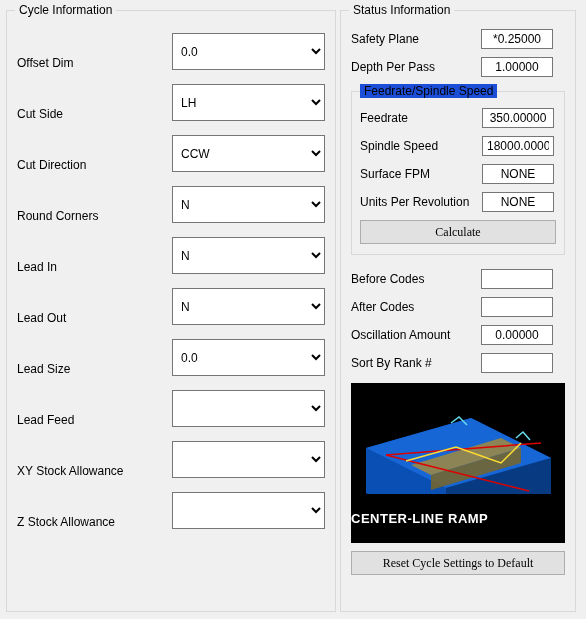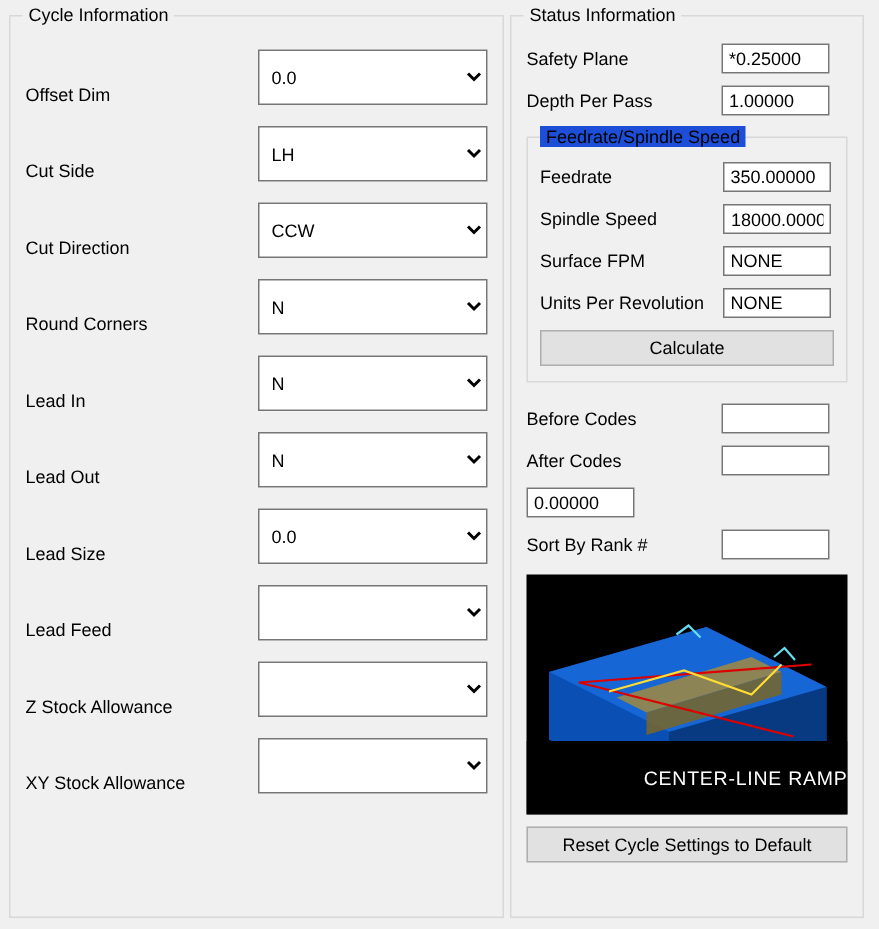--- a/index.html
+++ b/index.html
@@ -68,20 +68,21 @@
     padding: 0 4px;
   }
   .text-input {
     width: 72px;
     height: 20px;
     border: 1px solid #767676;
     background: #fff;
     font-family: inherit;
     font-size: 12px;
     padding: 0 4px;
+    text-align: center;
   }
   .status-row {
     display: flex;
     align-items: center;
     margin-top: 8px;
   }
   .status-row:first-of-type { margin-top: 10px; }
   .inner-group {
     border: 1px solid #d8d8d8;
     padding: 6px 8px 10px 8px;
@@ -94,42 +95,42 @@
     left: 8px;
     background: #1d4ed8;
     padding: 0 4px;
     font-size: 12px;
   }
   .calc-btn, .reset-btn {
     width: 100%;
     height: 24px;
     border: 1px solid #adadad;
     background: #e1e1e1;
-    font-family: Liberation Sans, sans-serif;
+    font-family: Liberation Serif, serif;
     font-size: 12px;
     cursor: pointer;
     margin-top: 8px;
   }
   .preview {
     width: 214px;
     height: 160px;
     background: #000;
     margin-top: 10px;
     position: relative;
     overflow: hidden;
   }
   .preview-caption {
     position: absolute;
     bottom: 0;
     left: 0;
     right: 0;
     background: #000;
     color: #fff;
-    text-align: right;
-    font-weight: normal;
+    text-align: left;
+    font-weight: bold;
     font-size: 13px;
     padding: 17px 0;
     letter-spacing: 0.5px;
   }
   .preview svg {
     position: absolute;
     top: 0; left: 0;
   }
   .inner-group .status-label { flex: 0 0 122px; }
 </style>
@@ -167,25 +168,25 @@
     </div>
     <div class="row">
       <span class="label">Lead Size</span>
       <select class="combo"><option>0.0</option></select>
     </div>
     <div class="row">
       <span class="label">Lead Feed</span>
       <select class="combo"><option></option></select>
     </div>
     <div class="row">
+      <span class="label">XY Stock Allowance</span>
+      <select class="combo"><option></option></select>
+    </div>
+    <div class="row">
       <span class="label">Z Stock Allowance</span>
-      <select class="combo"><option></option></select>
-    </div>
-    <div class="row">
-      <span class="label">XY Stock Allowance</span>
       <select class="combo"><option></option></select>
     </div>
   </fieldset>
 
   <fieldset class="group status-group">
     <span class="group-title">Status Information</span>
 
     <div class="status-row">
       <span class="status-label">Safety Plane</span>
       <input class="text-input" value="*0.25000" style="">
@@ -218,20 +219,21 @@
 
     <div class="status-row" style="margin-top:14px">
       <span class="status-label">Before Codes</span>
       <input class="text-input" value="" style="">
     </div>
     <div class="status-row">
       <span class="status-label">After Codes</span>
       <input class="text-input" value="" style="">
     </div>
     <div class="status-row">
+      <span class="status-label">Oscillation Amount</span>
       <input class="text-input" value="0.00000" style="">
     </div>
     <div class="status-row">
       <span class="status-label">Sort By Rank #</span>
       <input class="text-input" value="" style="">
     </div>
 
     <div class="preview">
       <svg width="214" height="160" viewBox="0 0 214 160">
 

